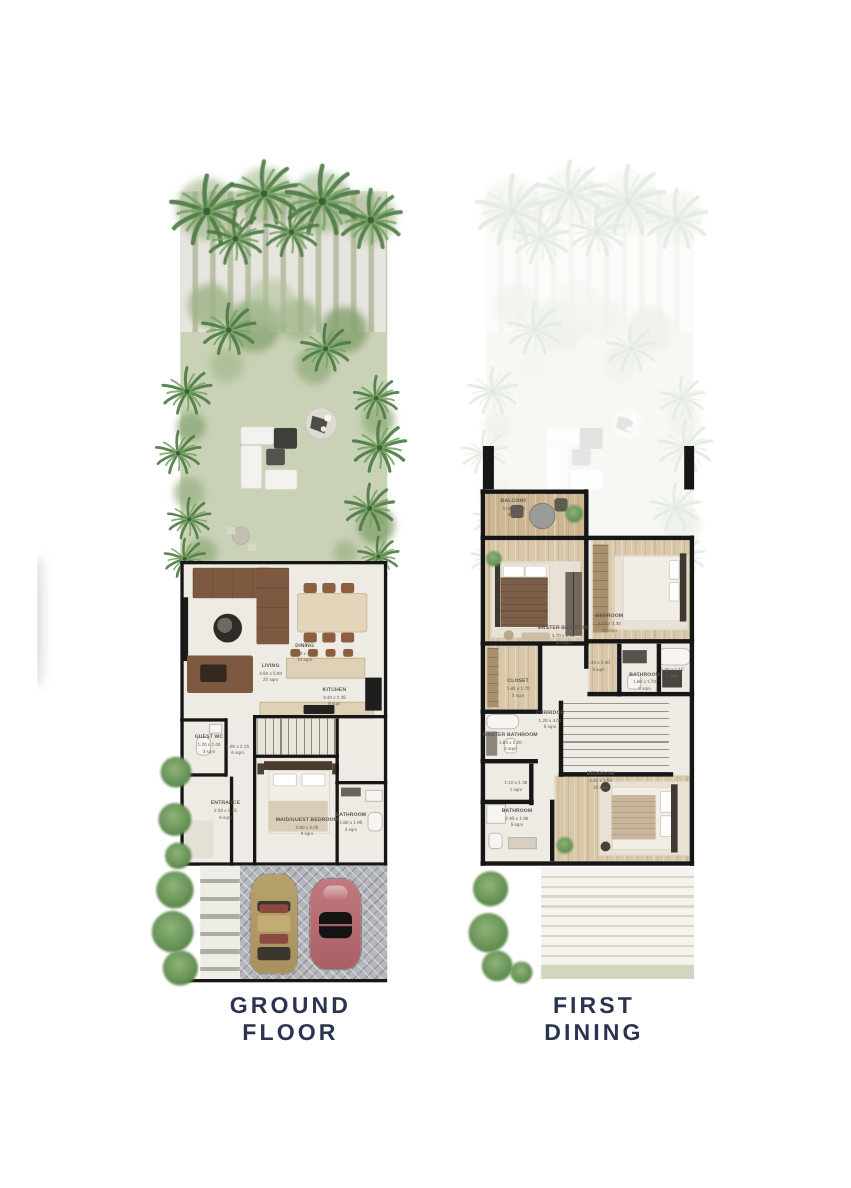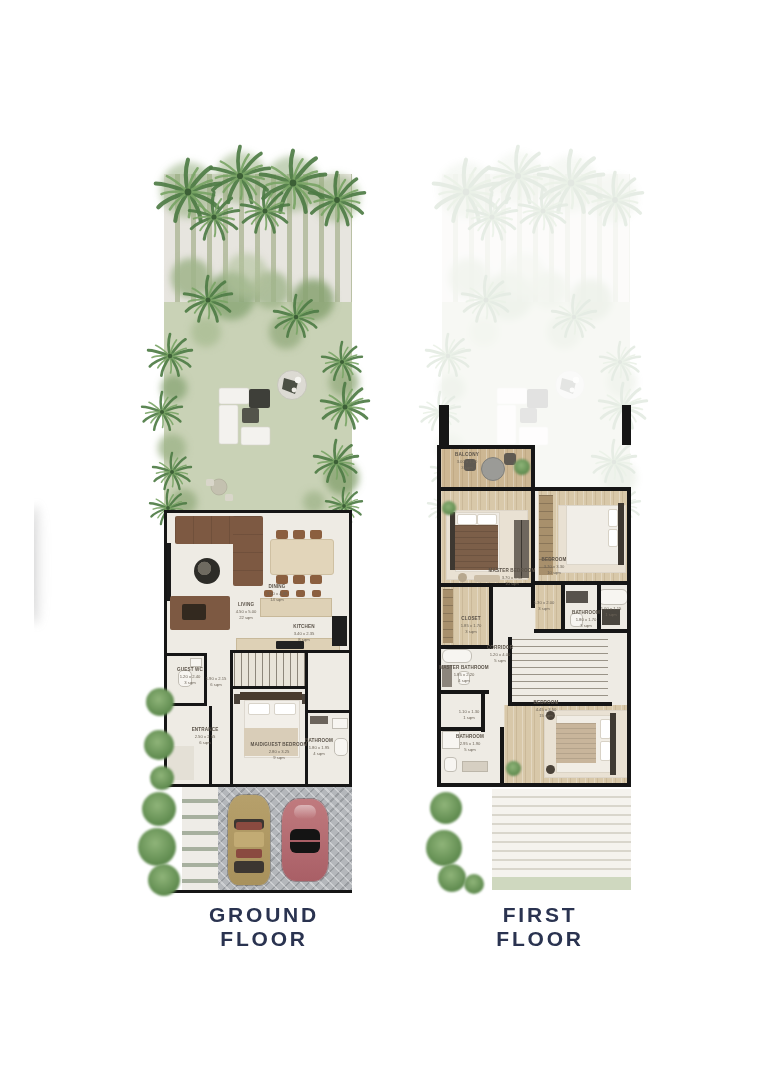--- a/index.html
+++ b/index.html
@@ -397,15 +397,15 @@
   </div>
 
   <div class="pergola" style="left:458px;top:789px;width:139px;height:88px"></div>
   <div class="abs" style="left:458px;top:877px;width:139px;height:13px;background:#cfd8bf;z-index:2"></div>
   <div class="plant" style="left:396px;top:792px;width:32px;height:32px"></div>
   <div class="plant" style="left:392px;top:830px;width:36px;height:36px"></div>
   <div class="plant" style="left:404px;top:864px;width:28px;height:28px"></div>
   <div class="plant" style="left:430px;top:874px;width:20px;height:20px"></div>
 
   <div class="caption" style="left:140px;top:903px;width:180px">GROUND FLOOR</div>
-  <div class="caption" style="left:421px;top:903px;width:170px">FIRST FLOOR</div>
+  <div class="caption" style="left:421px;top:903px;width:170px">FIRST DINING</div>
 
 </div>
 
 </body></html>

